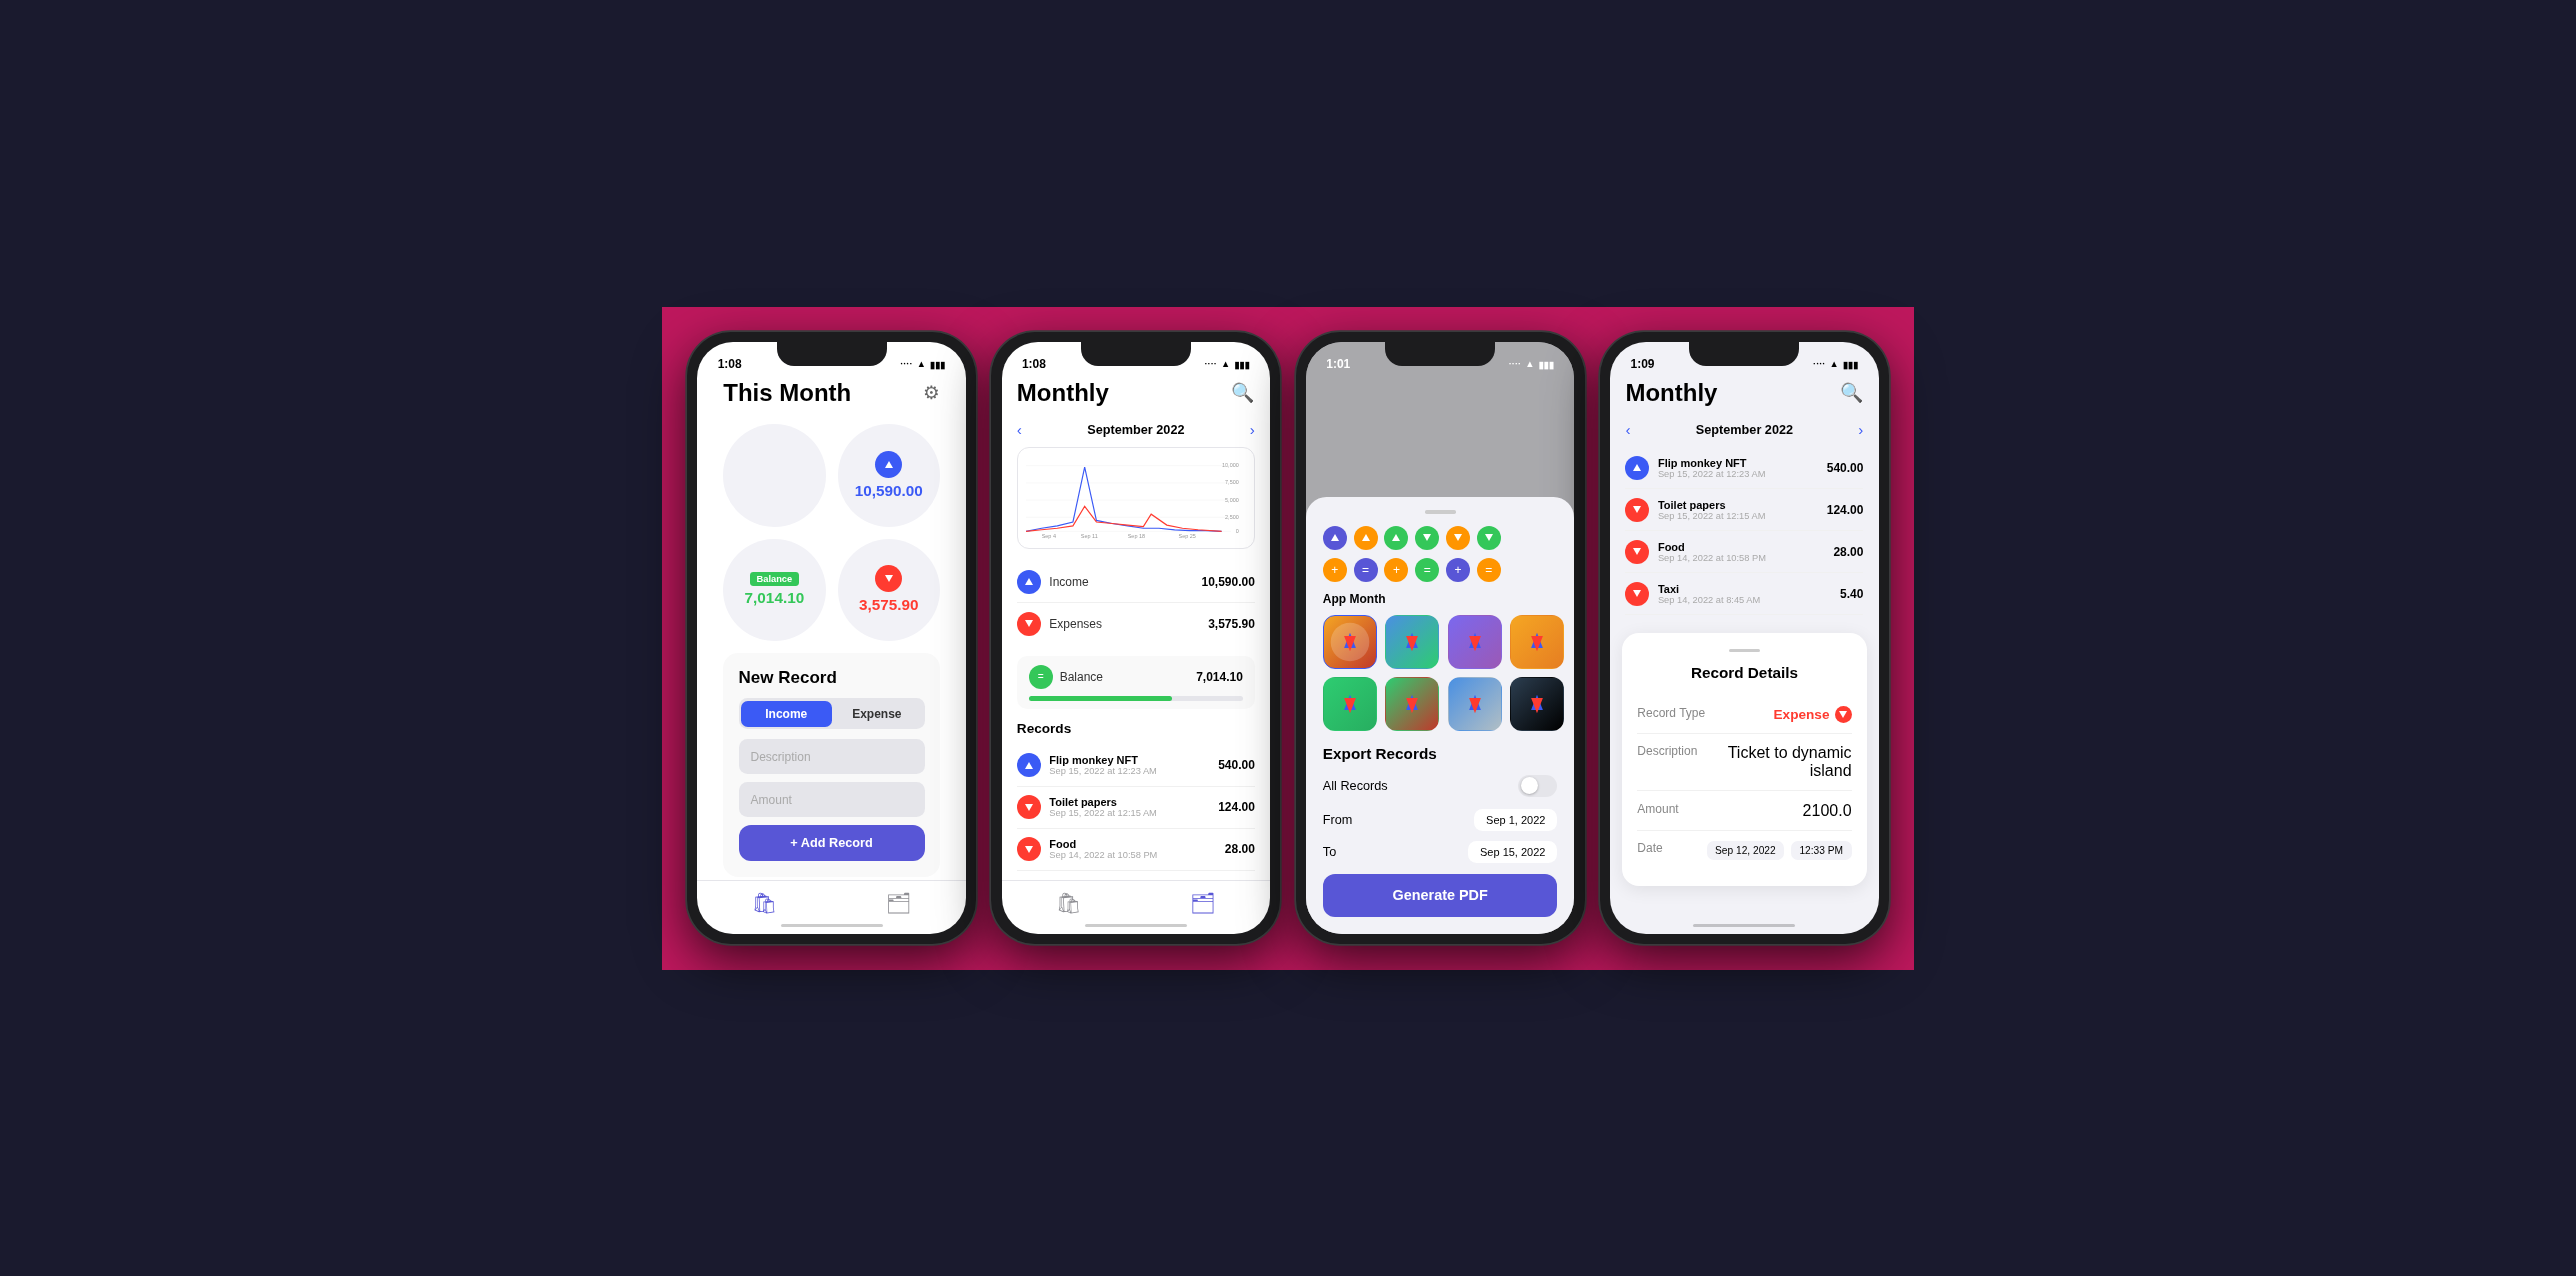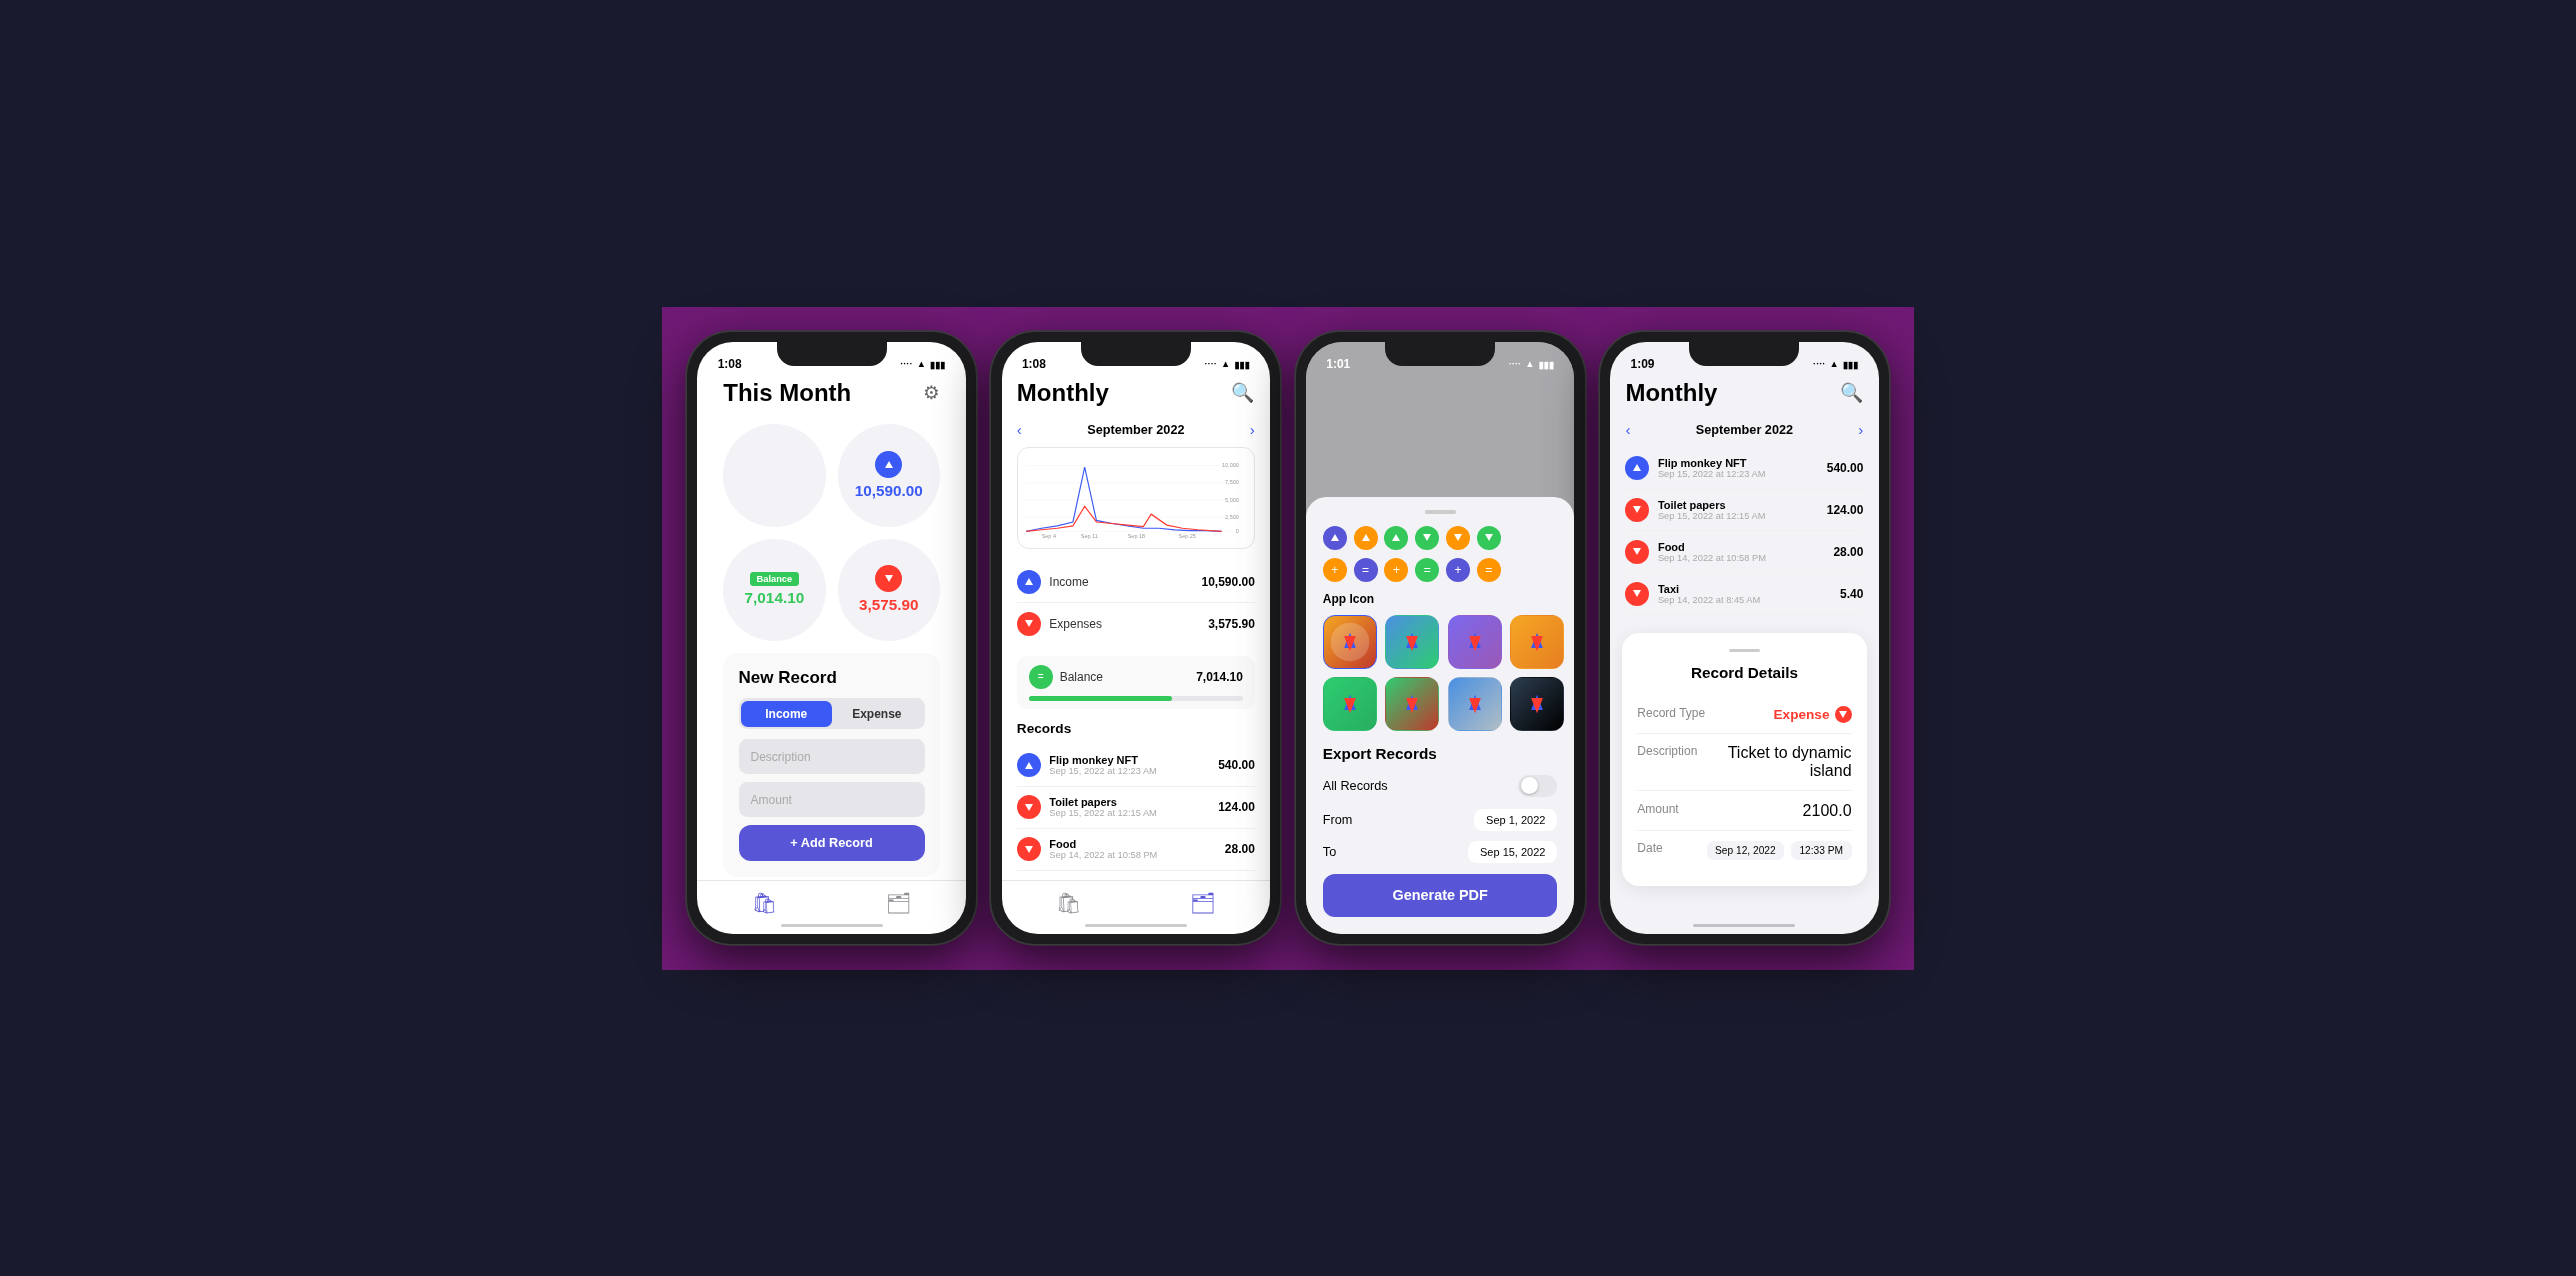--- a/index.html
+++ b/index.html
@@ -8,21 +8,21 @@
       display: flex;
       justify-content: center;
       align-items: center;
       min-height: 100vh;
       font-family: -apple-system, BlinkMacSystemFont, 'SF Pro Display', 'Helvetica Neue', sans-serif;
     }
     .phones-container {
       display: flex;
       gap: 15.3px;
       padding: 25.5px;
-      background: #701a75;
+      background: #be185d;
       justify-content: space-between;
     }
 
     
     .phone {
       width: 289px;
       height: 612px;
       background: #1c1c1e;
       border-radius: 44px;
       position: relative;
@@ -645,21 +645,21 @@
             <span style="color:white;font-size:12px;">=</span>
           </div>
           <div style="width:24px;height:24px;background:#5856d6;border-radius:50%;display:flex;align-items:center;justify-content:center;">
             <span style="color:white;font-size:12px;">+</span>
           </div>
           <div style="width:24px;height:24px;background:#ff9500;border-radius:50%;display:flex;align-items:center;justify-content:center;">
             <span style="color:white;font-size:12px;">=</span>
           </div>
         </div>
 
-        <div class="app-icon-label">App Icon</div>
+        <div class="app-icon-label">App Month</div>
 
         <div class="app-icons-grid">
 
           <div class="app-icon-item selected" style="background: linear-gradient(135deg, #f5a623, #c0392b);">
             <svg width="42" height="42" viewBox="0 0 50 50">
               <circle cx="25" cy="25" r="23" fill="rgba(255,255,255,0.2)"></circle>
               <polygon points="25,14 32,32 18,32" fill="#3b5af5"></polygon>
               <polygon points="25,36 32,18 18,18" fill="#ff3b30"></polygon>
             </svg>
           </div>

